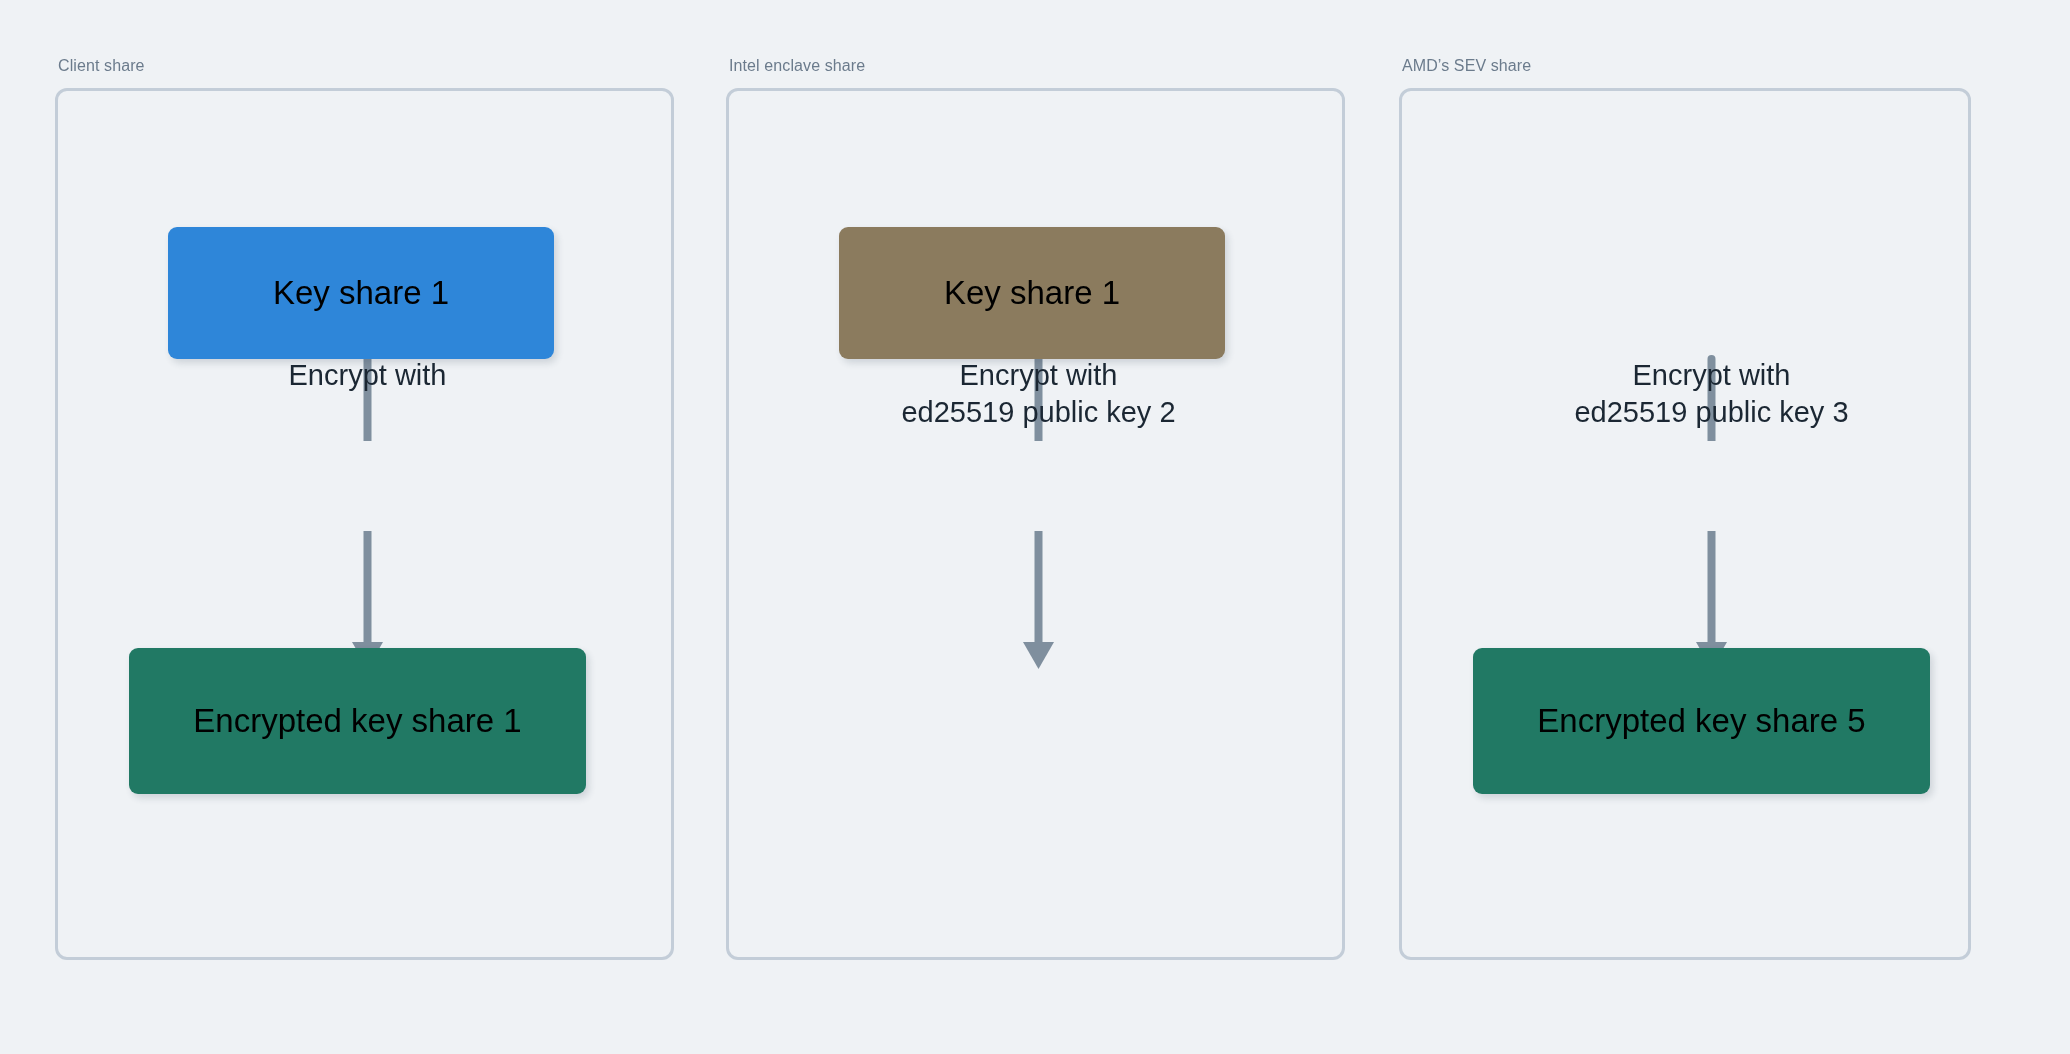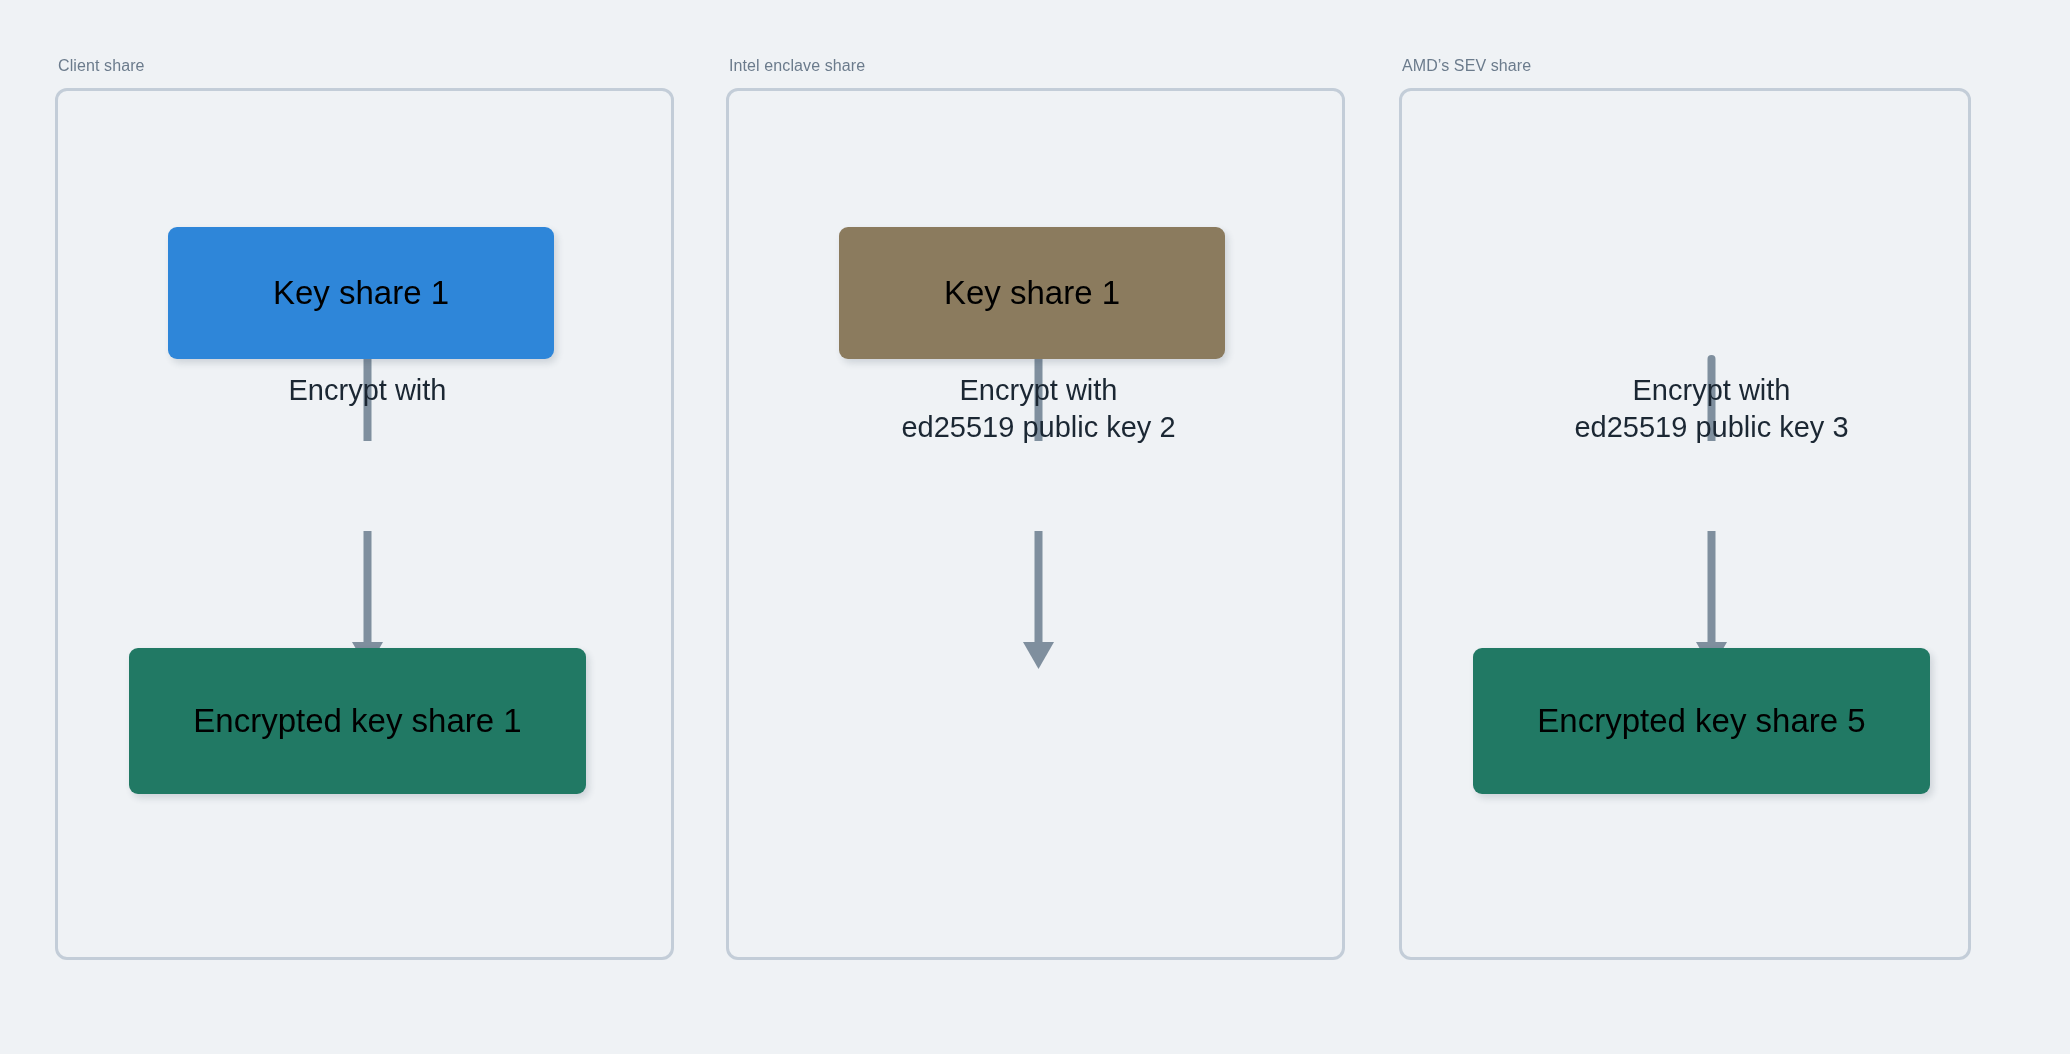--- a/index.html
+++ b/index.html
@@ -76,21 +76,21 @@
     position: absolute;
     left: 0;
     top: 0;
     width: 619px;
     height: 872px;
     pointer-events: none;
   }
 
   .edge-label {
     position: absolute;
-    top: 281px;
+    top: 266px;
     left: 0;
     width: 619px;
     text-align: center;
     font-size: 29px;
     line-height: 37px;
     color: #1b2733;
     white-space: nowrap;
   }
   .edge-label .ln { display: block; }
 </style>

